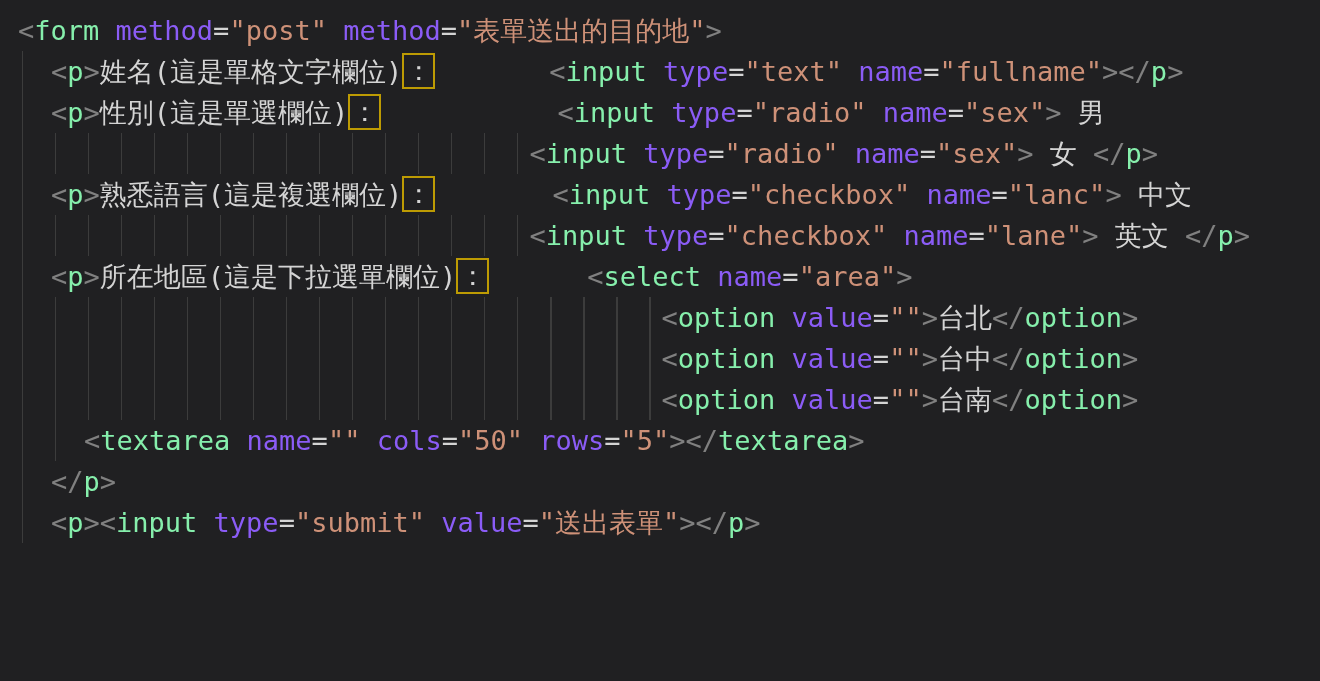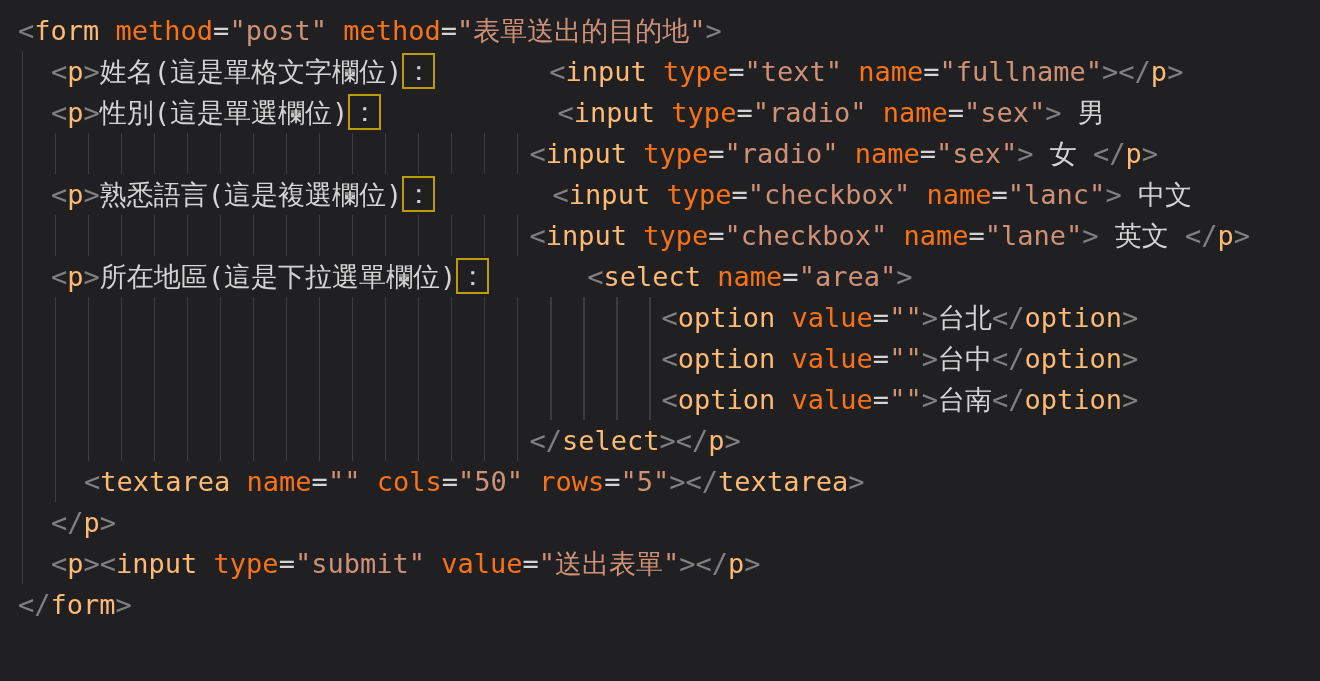--- a/index.html
+++ b/index.html
@@ -25,22 +25,22 @@
   .line span{white-space:pre;}
   .ws{display:inline-block;height:100%;vertical-align:top;}
   .ws.g{
     background-image:repeating-linear-gradient(
       to right,
       transparent 0, transparent 4px,
       #3c3c3c 4px, #3c3c3c 5.5px,
       transparent 5.5px, transparent 33px);
   }
   .tail{position:absolute;top:0;white-space:pre;}
-  .t{color:#fdba74;}      
-  .a{color:#f97316;}      
+  .t{color:#86efac;}      
+  .a{color:#8b5cf6;}      
   .s{color:#ce9178;}      
   .p{color:#808080;}      
   .e{color:#d4d4d4;}      
   .x{color:#d4d4d4;margin-top:45px;}      
   .box{
     display:inline-block;
     color:#d4d4d4;
     border:2px solid #bd9b03;
     box-sizing:border-box;
     height:36px;
@@ -58,18 +58,16 @@
     <div class="line"><span class="p">&lt;</span><span class="t">form</span><span class="x"> </span><span class="a">method</span><span class="e">=</span><span class="s">"post"</span><span class="x"> </span><span class="a">method</span><span class="e">=</span><span class="s">"表單送出的目的地"</span><span class="p">&gt;</span></div>
     <div class="line"><span class="ws g" style="width: 33px;"></span><span class="p">&lt;</span><span class="t">p</span><span class="p">&gt;</span><span class="x">姓名(這是單格文字欄位)</span><span class="box">：</span><span class="tail" style="left: 531.3px;"><span class="p">&lt;</span><span class="t">input</span><span class="x"> </span><span class="a">type</span><span class="e">=</span><span class="s">"text"</span><span class="x"> </span><span class="a">name</span><span class="e">=</span><span class="s">"fullname"</span><span class="p">&gt;&lt;/</span><span class="t">p</span><span class="p">&gt;</span></span></div>
     <div class="line"><span class="ws g" style="width: 33px;"></span><span class="p">&lt;</span><span class="t">p</span><span class="p">&gt;</span><span class="x">性別(這是單選欄位)</span><span class="box">：</span><span class="tail" style="left: 539.55px;"><span class="p">&lt;</span><span class="t">input</span><span class="x"> </span><span class="a">type</span><span class="e">=</span><span class="s">"radio"</span><span class="x"> </span><span class="a">name</span><span class="e">=</span><span class="s">"sex"</span><span class="p">&gt;</span><span class="x"> 男</span></span></div>
     <div class="line"><span class="ws g" style="width: 511.5px;"></span><span class="p">&lt;</span><span class="t">input</span><span class="x"> </span><span class="a">type</span><span class="e">=</span><span class="s">"radio"</span><span class="x"> </span><span class="a">name</span><span class="e">=</span><span class="s">"sex"</span><span class="p">&gt;</span><span class="x"> 女 </span><span class="p">&lt;/</span><span class="t">p</span><span class="p">&gt;</span></div>
     <div class="line"><span class="ws g" style="width: 33px;"></span><span class="p">&lt;</span><span class="t">p</span><span class="p">&gt;</span><span class="x">熟悉語言(這是複選欄位)</span><span class="box">：</span><span class="tail" style="left: 534.6px;"><span class="p">&lt;</span><span class="t">input</span><span class="x"> </span><span class="a">type</span><span class="e">=</span><span class="s">"checkbox"</span><span class="x"> </span><span class="a">name</span><span class="e">=</span><span class="s">"lanc"</span><span class="p">&gt;</span><span class="x"> 中文</span></span></div>
     <div class="line"><span class="ws g" style="width: 511.5px;"></span><span class="p">&lt;</span><span class="t">input</span><span class="x"> </span><span class="a">type</span><span class="e">=</span><span class="s">"checkbox"</span><span class="x"> </span><span class="a">name</span><span class="e">=</span><span class="s">"lane"</span><span class="p">&gt;</span><span class="x"> 英文 </span><span class="p">&lt;/</span><span class="t">p</span><span class="p">&gt;</span></div>
     <div class="line"><span class="ws g" style="width: 33px;"></span><span class="p">&lt;</span><span class="t">p</span><span class="p">&gt;</span><span class="x">所在地區(這是下拉選單欄位)</span><span class="box">：</span><span class="tail" style="left: 569.25px;"><span class="p">&lt;</span><span class="t">select</span><span class="x"> </span><span class="a">name</span><span class="e">=</span><span class="s">"area"</span><span class="p">&gt;</span></span></div>
     <div class="line"><span class="ws g" style="width: 643.5px;"></span><span class="p">&lt;</span><span class="t">option</span><span class="x"> </span><span class="a">value</span><span class="e">=</span><span class="s">""</span><span class="p">&gt;</span><span class="x">台北</span><span class="p">&lt;/</span><span class="t">option</span><span class="p">&gt;</span></div>
     <div class="line"><span class="ws g" style="width: 643.5px;"></span><span class="p">&lt;</span><span class="t">option</span><span class="x"> </span><span class="a">value</span><span class="e">=</span><span class="s">""</span><span class="p">&gt;</span><span class="x">台中</span><span class="p">&lt;/</span><span class="t">option</span><span class="p">&gt;</span></div>
     <div class="line"><span class="ws g" style="width: 643.5px;"></span><span class="p">&lt;</span><span class="t">option</span><span class="x"> </span><span class="a">value</span><span class="e">=</span><span class="s">""</span><span class="p">&gt;</span><span class="x">台南</span><span class="p">&lt;/</span><span class="t">option</span><span class="p">&gt;</span></div>
-    <div class="line"><span class="ws g" style="width: 511.5px;"></span><span class="p">&lt;/</span><span class="t">select</span><span class="p">&gt;&lt;/</span><span class="t">p</span><span class="p">&gt;</span></div>
     <div class="line"><span class="ws g" style="width: 66px;"></span><span class="p">&lt;</span><span class="t">textarea</span><span class="x"> </span><span class="a">name</span><span class="e">=</span><span class="s">""</span><span class="x"> </span><span class="a">cols</span><span class="e">=</span><span class="s">"50"</span><span class="x"> </span><span class="a">rows</span><span class="e">=</span><span class="s">"5"</span><span class="p">&gt;&lt;/</span><span class="t">textarea</span><span class="p">&gt;</span></div>
     <div class="line"><span class="ws g" style="width: 33px;"></span><span class="p">&lt;/</span><span class="t">p</span><span class="p">&gt;</span></div>
     <div class="line"><span class="ws g" style="width: 33px;"></span><span class="p">&lt;</span><span class="t">p</span><span class="p">&gt;&lt;</span><span class="t">input</span><span class="x"> </span><span class="a">type</span><span class="e">=</span><span class="s">"submit"</span><span class="x"> </span><span class="a">value</span><span class="e">=</span><span class="s">"送出表單"</span><span class="p">&gt;&lt;/</span><span class="t">p</span><span class="p">&gt;</span></div>
-    <div class="line"><span class="p">&lt;/</span><span class="t">form</span><span class="p">&gt;</span></div>
   </div>
 
 </body></html>

